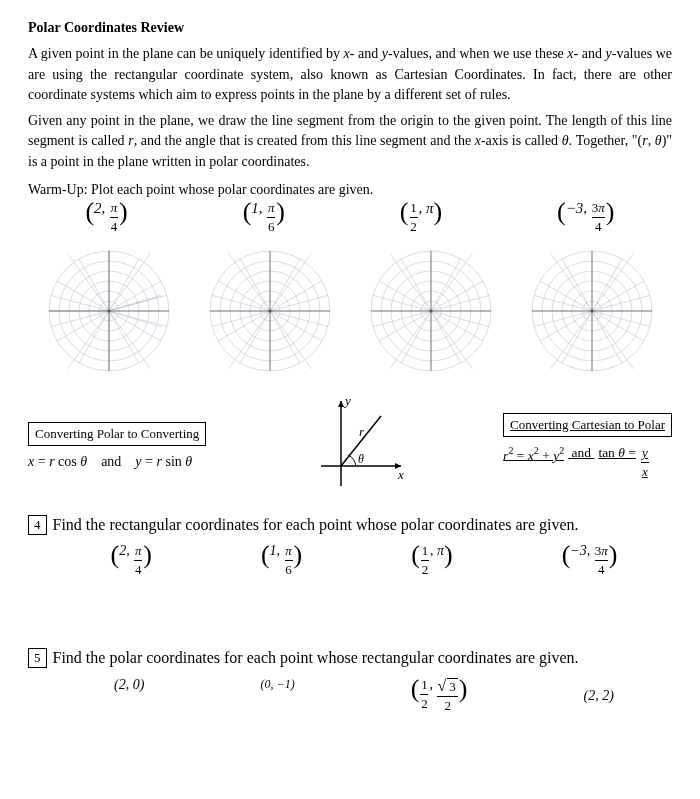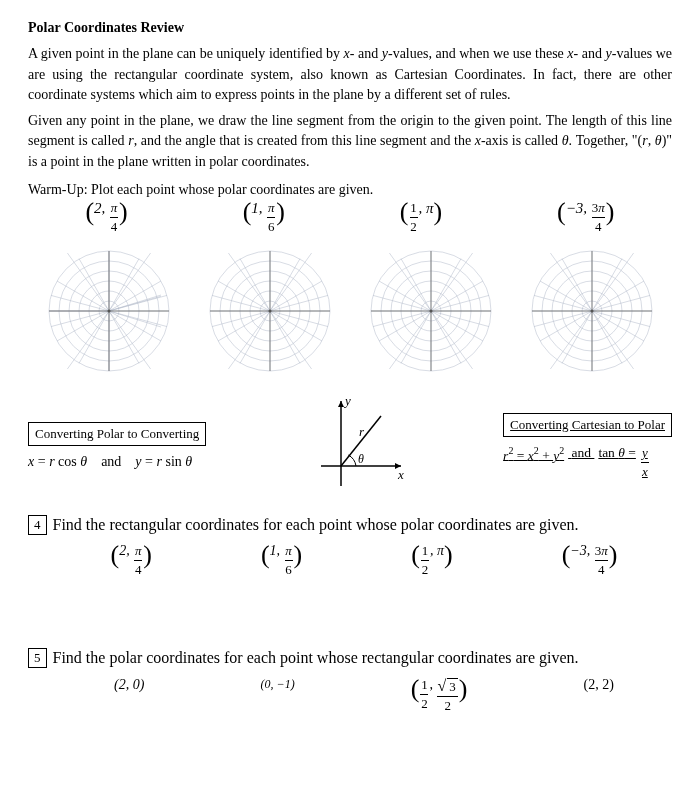--- a/index.html
+++ b/index.html
@@ -451,17 +451,17 @@
           <span class="sqrt-wrapper">
             <span class="sqrt-symbol">√</span>
               <span class="sqrt-content">3</span>
           </span>
         </span>
         <span class="den">2</span>
       </span>
       <span class="big-paren">)</span>
     </div>
 
-    <div class="polar-point" style="">
+    <div class="polar-point" style="font-style:italic;align-items:center;">
       <span style="font-size:14px;">(2, 2)</span>
     </div>
   </div>
 </div>
 
 </body></html>

